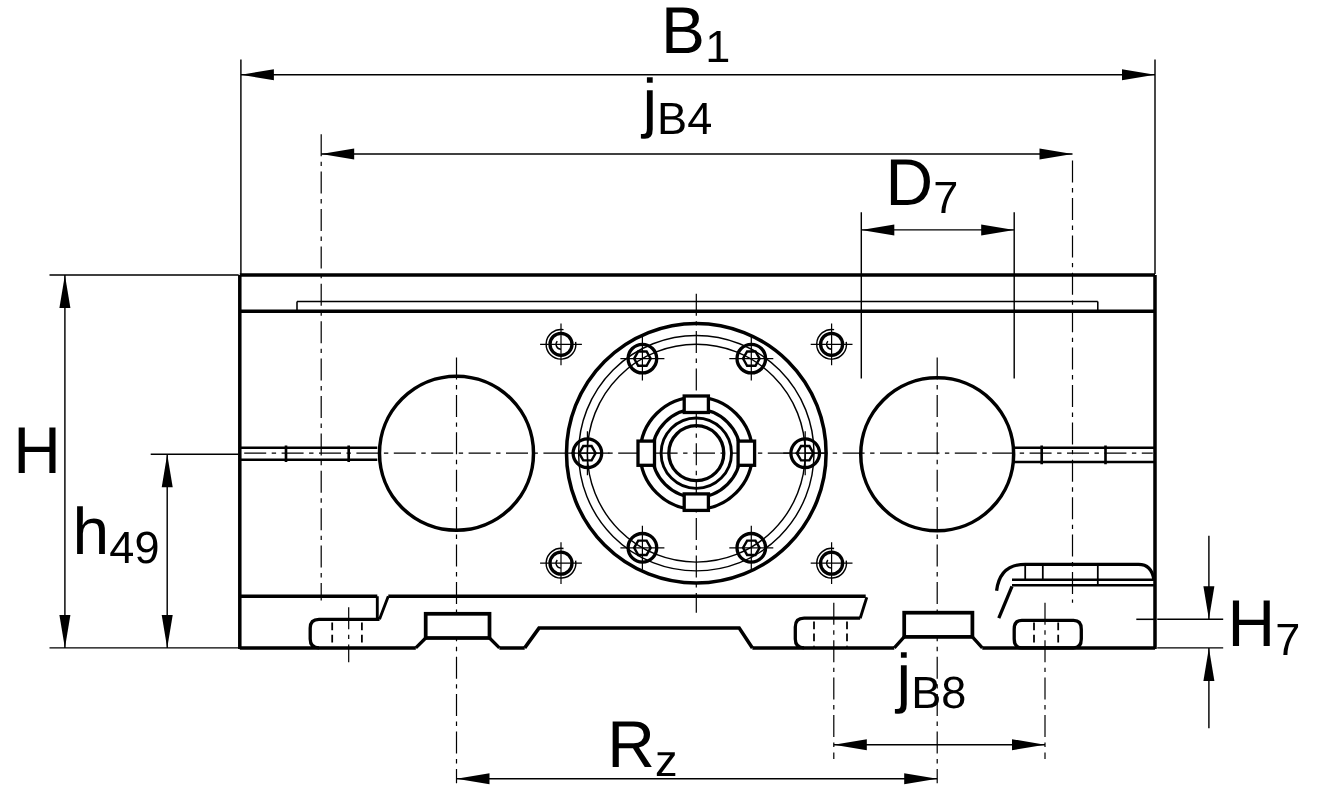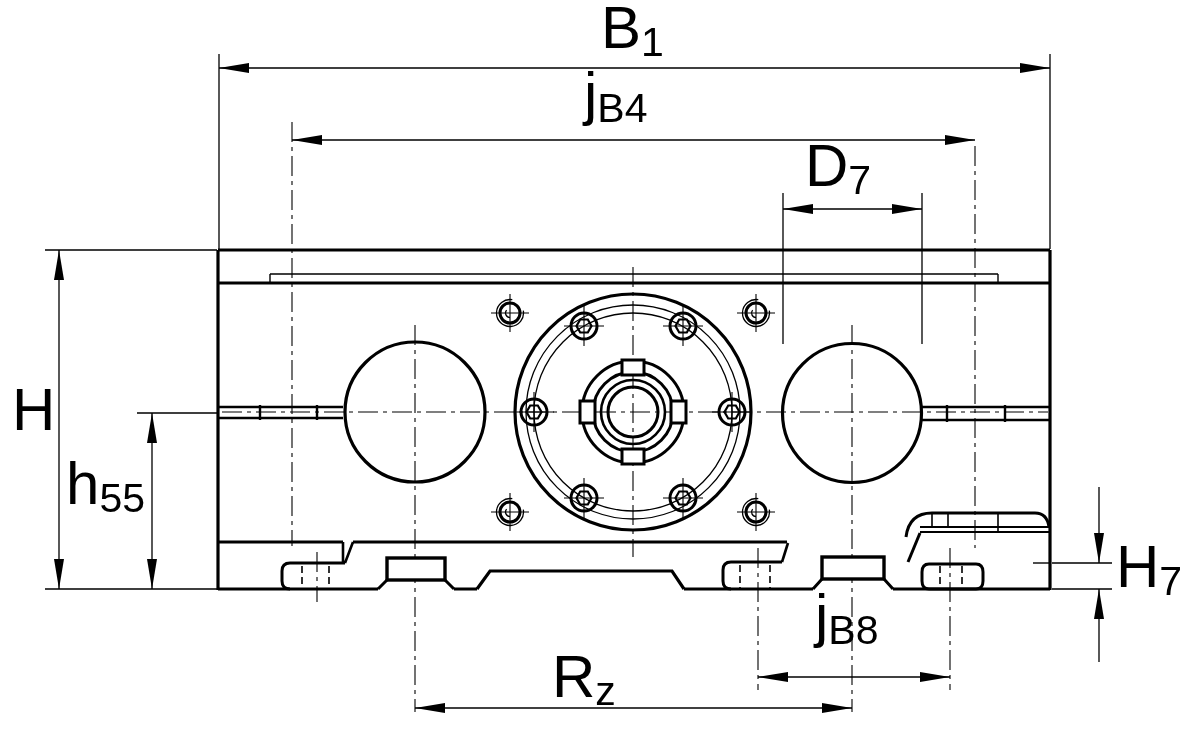--- a/index.html
+++ b/index.html
@@ -212,21 +212,21 @@
 </div>
 <div class="dim-label" style="left:805px;top:136px;">
   <span class="dim-main">D</span>
       <span class="dim-sub">7</span>
 </div>
 <div class="dim-label" style="left:12px;top:380px;">
   <span class="dim-main">H</span>
 </div>
 <div class="dim-label" style="left:66px;top:454px;">
   <span class="dim-main">h</span>
-      <span class="dim-sub">55</span>
+      <span class="dim-sub">49</span>
 </div>
 <div class="dim-label" style="left:1116px;top:537px;">
   <span class="dim-main">H</span>
       <span class="dim-sub">7</span>
 </div>
 <div class="dim-label" style="left:815px;top:586px;">
   <span class="dim-main">j</span>
       <span class="dim-sub">B8</span>
 </div>
 <div class="dim-label" style="left:552px;top:647px;">

